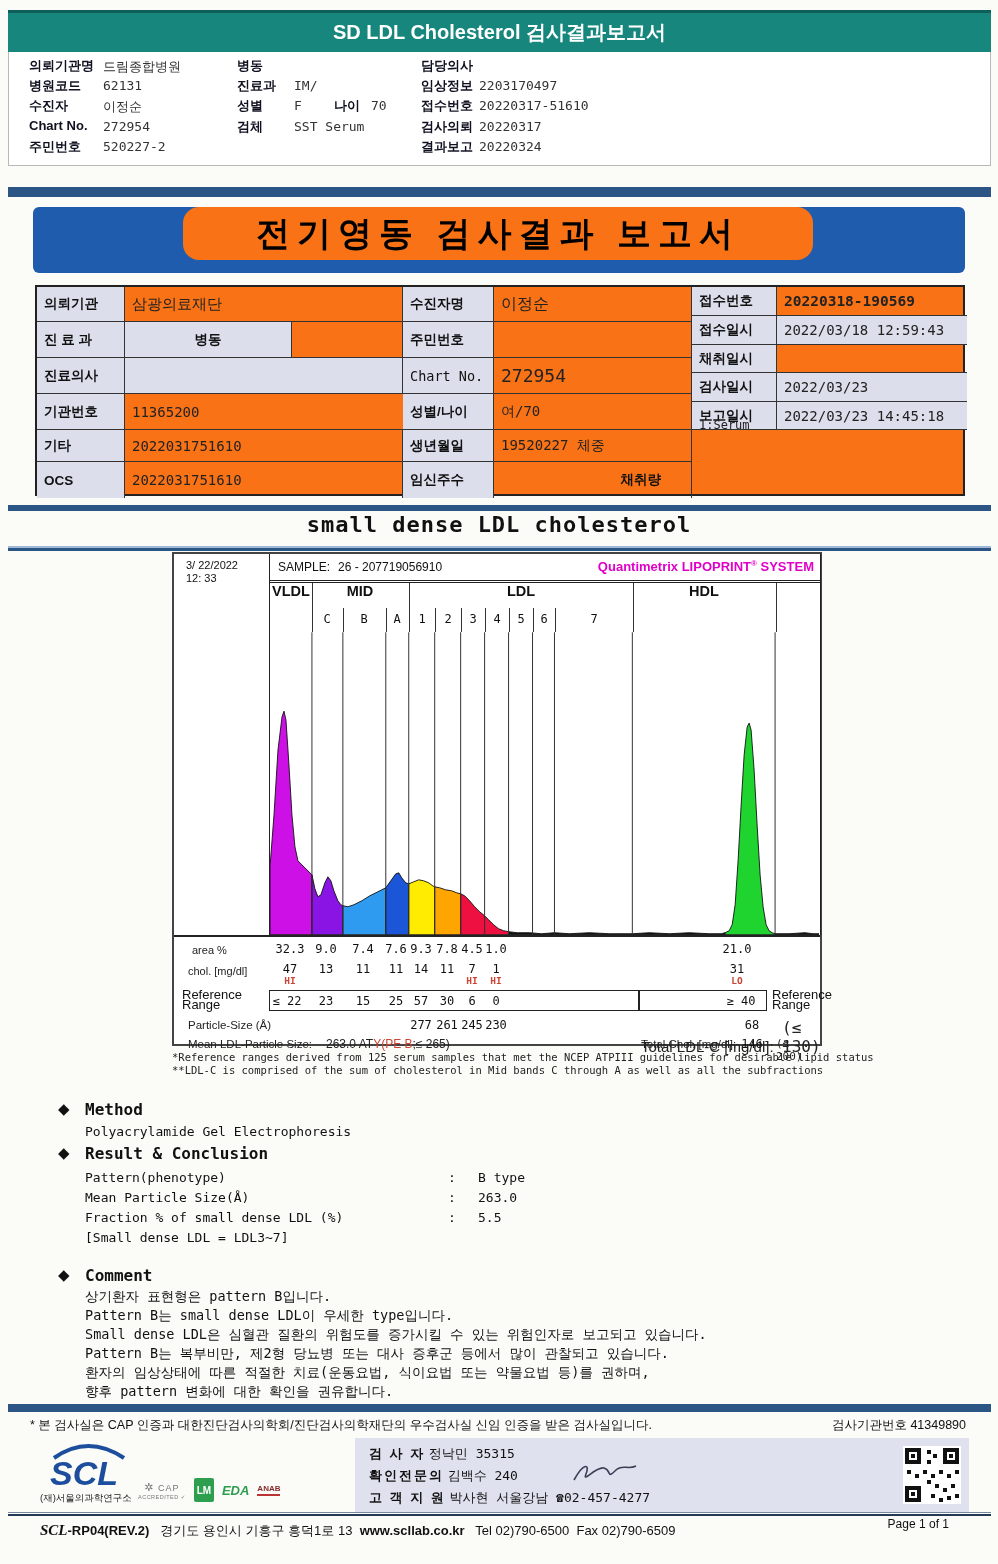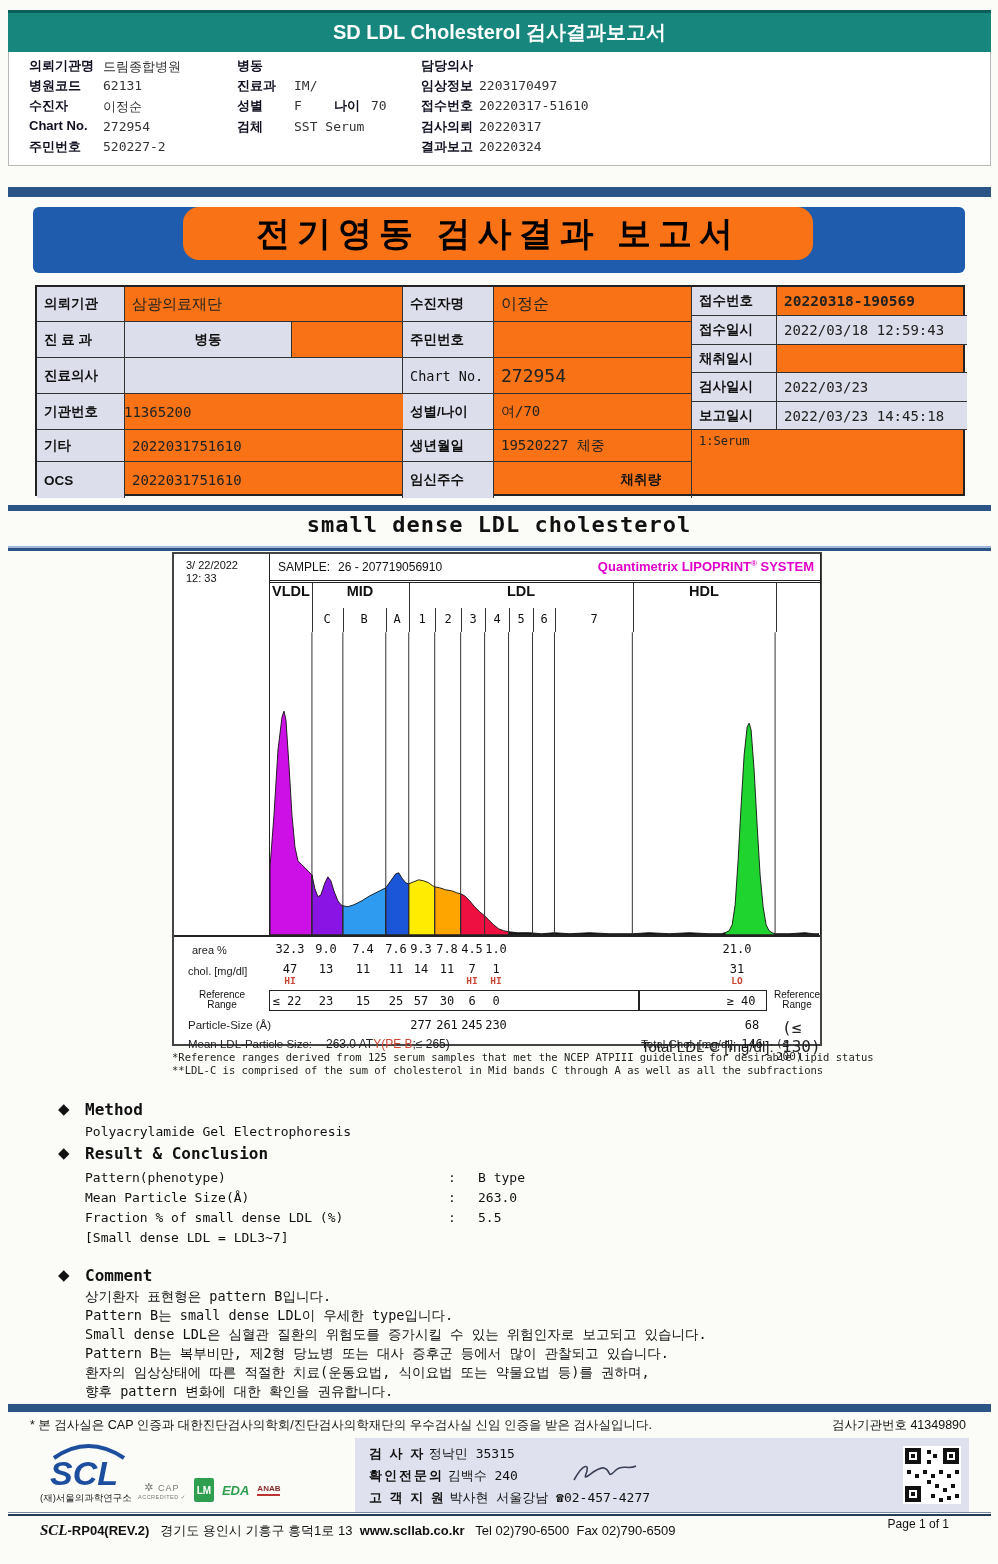--- a/index.html
+++ b/index.html
@@ -36,21 +36,21 @@
   .brow{height:25px;position:relative}
   .subrow{height:24px;position:relative}
   .bandlbl{position:absolute;transform:translateX(-50%);font-weight:bold;font-size:14.5px}
   .sublbl{position:absolute;transform:translateX(-50%);font-family:"DejaVu Sans Mono",monospace;font-size:12px;top:4px}
   .vl{position:absolute;top:0;width:1px;background:#333}
   .baseline{position:absolute;left:0;top:381px;width:646px;height:2px;background:#222}
   .rowlab{position:absolute;font-size:11px;color:#222}
   .cv{position:absolute;transform:translateX(-50%);font-family:"DejaVu Sans Mono",monospace;font-size:12px;white-space:nowrap}
   .flag{position:absolute;transform:translateX(-50%);font-size:9.5px;font-weight:bold;color:#CC4433;font-family:"DejaVu Sans Mono",monospace}
   .refbox{position:absolute;height:21px;border:1.5px solid #222}
-  .rsmall{font-size:10px;line-height:10px;text-align:center}
+  .rsmall{font-size:13px;line-height:10px;}
   .fnote{left:172px;width:700px;font-family:"DejaVu Sans Mono",monospace;font-size:10.5px;color:#222;white-space:nowrap}
   
   .diamond{position:absolute;font-size:15px}
   .mtitle{position:absolute;font-family:"DejaVu Sans Mono",monospace;font-weight:bold;font-size:16px}
   .mbody{position:absolute;font-family:"DejaVu Sans Mono",monospace;font-size:13px;white-space:nowrap}
   .cline{position:absolute;font-size:13.5px;font-family:"DejaVu Sans Mono",monospace;white-space:nowrap;color:#111}
   
   .accred{position:absolute;font-size:12.5px;white-space:nowrap}
   .signbox{left:355px;top:1438px;width:614px;height:74px;background:#DFE2EE}
   .srow2{position:absolute;font-size:13px;white-space:nowrap}
@@ -123,33 +123,33 @@
   <div class="cell v sh noR" style="left:740px;top:29px;width:190px;height:29px">2022/03/18 12:59:43</div>
 
   <div class="cell hd" style="left:0;top:71px;width:88px;height:36px">진료의사</div>
   <div class="cell sh" style="left:88px;top:71px;width:278px;height:36px"></div>
   <div class="cell hd" style="left:366px;top:71px;width:91px;height:36px;font-family:'DejaVu Sans Mono',monospace;font-weight:normal">Chart No.</div>
   <div class="cell v" style="left:457px;top:71px;width:198px;height:36px;font-size:18px">272954</div>
   <div class="cell hd" style="left:655px;top:58px;width:85px;height:28px">채취일시</div>
   <div class="cell v noR" style="left:740px;top:58px;width:190px;height:28px"></div>
 
   <div class="cell hd" style="left:0;top:107px;width:88px;height:36px">기관번호</div>
-  <div class="cell v" style="left:80px;top:107px;width:315px;height:36px">11365200</div>
+  <div class="cell v" style="left:88px;top:107px;width:315px;height:36px">11365200</div>
   <div class="cell hd" style="left:366px;top:107px;width:91px;height:36px">성별/나이</div>
   <div class="cell v" style="left:457px;top:107px;width:198px;height:36px">여/70</div>
   <div class="cell hd" style="left:655px;top:86px;width:85px;height:29px">검사일시</div>
   <div class="cell v sh noR" style="left:740px;top:86px;width:190px;height:29px">2022/03/23</div>
   <div class="cell hd" style="left:655px;top:115px;width:85px;height:28px">보고일시</div>
   <div class="cell v sh noR" style="left:740px;top:115px;width:190px;height:28px">2022/03/23 14:45:18</div>
 
   <div class="cell hd" style="left:0;top:143px;width:88px;height:32px">기타</div>
   <div class="cell v" style="left:88px;top:143px;width:278px;height:32px">2022031751610</div>
   <div class="cell hd" style="left:366px;top:143px;width:91px;height:32px">생년월일</div>
   <div class="cell v" style="left:457px;top:143px;width:198px;height:32px">19520227 체중</div>
-  <div class="cell v noR noB" style="left:655px;top:143px;width:275px;height:68px;align-items:flex-start;padding-top:4px;font-size:12px">1:Serum</div>
+  <div class="cell v noR noB" style="left:655px;top:127px;width:275px;height:68px;align-items:flex-start;padding-top:4px;font-size:12px">1:Serum</div>
 
   <div class="cell hd noB" style="left:0;top:175px;width:88px;height:36px">OCS</div>
   <div class="cell v noB" style="left:88px;top:175px;width:278px;height:36px">2022031751610</div>
   <div class="cell hd noB" style="left:366px;top:175px;width:91px;height:36px">임신주수</div>
   <div class="cell noB" style="left:457px;top:175px;width:198px;height:36px;justify-content:flex-end;padding-right:30px;font-weight:bold">채취량</div>
 </div>
 
 <div class="abs navyline" style="top:505px;height:6px"></div>
 <div class="abs sectitle">small dense LDL cholesterol</div>
 <div class="abs" style="left:8px;top:546px;width:983px;height:5px;background:#2A5585;border-top:2px solid #9FB8D8"></div>

